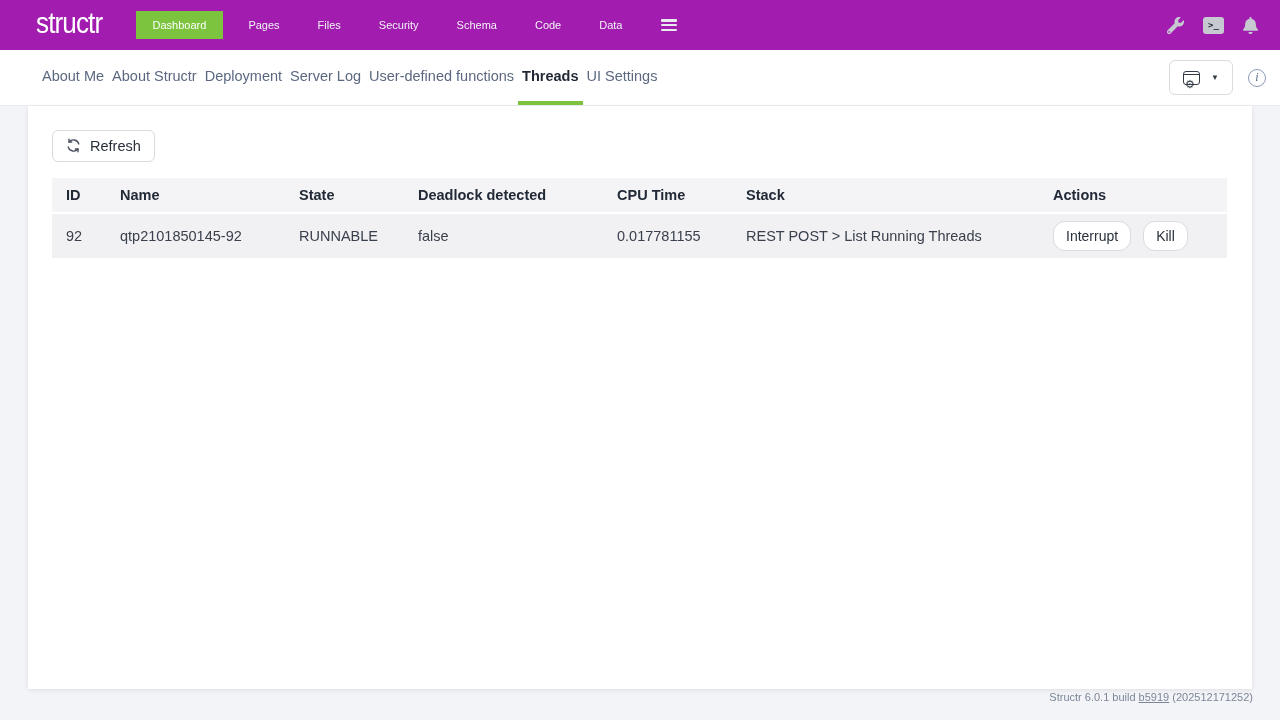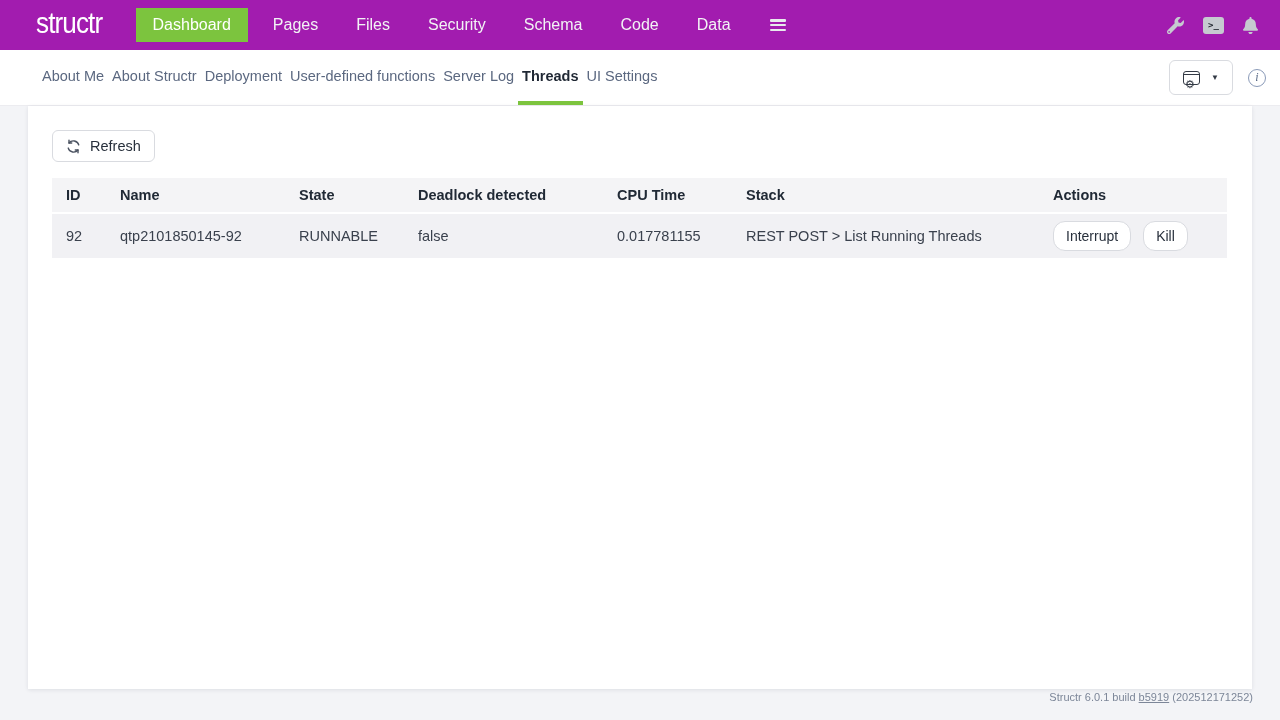--- a/index.html
+++ b/index.html
@@ -17,21 +17,21 @@
     padding:0 22px 0 36px;
   }
   .logo {
     color:#ffffff; font-size:29px; font-weight:500;
     letter-spacing:-1px; transform:scaleX(.9); transform-origin:left center;
     margin-right:26px; cursor:pointer; line-height:1;
     padding-bottom:4px;
   }
   .topnav { display:flex; align-items:center; }
   .topnav-item {
-    color:#f2f3f5; font-size:16px; padding:9px 19px; cursor:pointer;
+    color:#f2f3f5; font-size:11px; padding:9px 19px; cursor:pointer;
     white-space:nowrap;
     text-align:right;
   }
   .topnav-item.active {
     background:#7cc43e; color:#ffffff; padding:8px 17px; margin-right:6px;
   }
   .burger { width:16px; height:12px; margin-left:20px; cursor:pointer;
     display:flex; flex-direction:column; justify-content:space-between; }
   .burger div { height:2.5px; background:#e8eaed; border-radius:1px; }
 
@@ -75,21 +75,21 @@
     cursor:pointer;
   }
 
   
   .panel {
     margin:0 28px; background:#ffffff; height:583px;
     box-shadow:0 1px 4px rgba(30,40,60,.10);
     padding:24px;
   }
   .refresh-btn {
-    display:inline-flex; align-items:flex-end; gap:9px;
+    display:inline-flex; align-items:flex-start; gap:9px;
     background:#fff; border:1px solid #d9dbe0; border-radius:6px;
     padding:7px 13px; font-size:14.5px; color:#28303c; cursor:pointer;
     font-family:inherit;
   }
   .threads-table {
     margin-top:14px; width:1175px; border-collapse:separate; border-spacing:0 2px;
     table-layout:fixed;
   }
   .threads-table th {
     background:#f4f4f6; text-align:left; font-size:14.5px; color:#212a36;
@@ -153,22 +153,22 @@
         </svg>
     </span>
   </div>
 </header>
 
 <div class="tabbar">
   <div class="tabs">
     <div class="tab">About Me</div>
     <div class="tab">About Structr</div>
     <div class="tab">Deployment</div>
+    <div class="tab">Server Log</div>
     <div class="tab">User-defined functions</div>
-    <div class="tab">Server Log</div>
     <div class="tab active">Threads</div>
     <div class="tab">UI Settings</div>
   </div>
 
   <div class="tabbar-right">
     <div class="layout-btn">
       <span class="win-icon">
         <span class="win-gear">⚙</span>
       </span>
       <span class="caret">▼</span>

